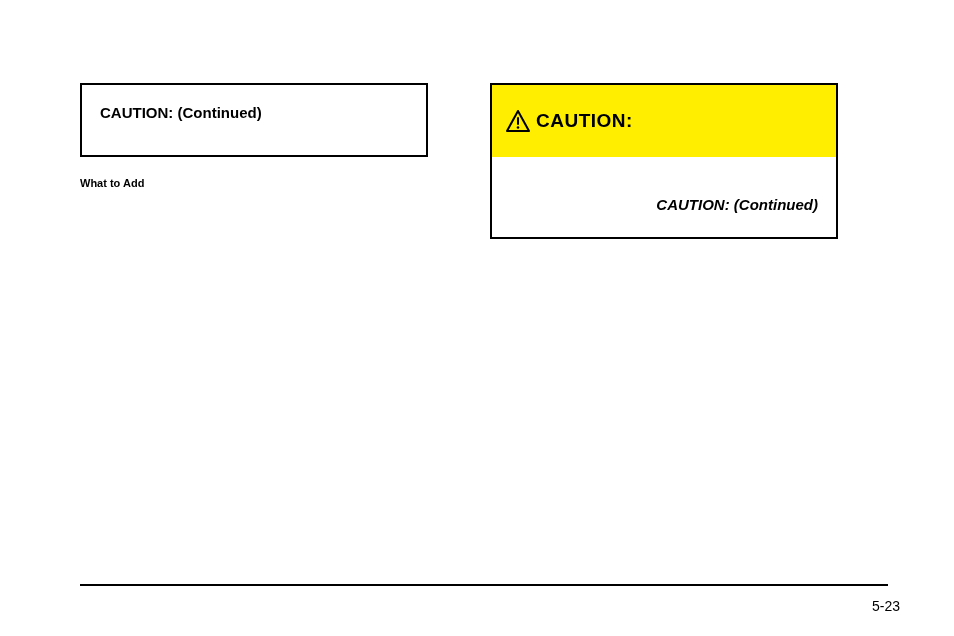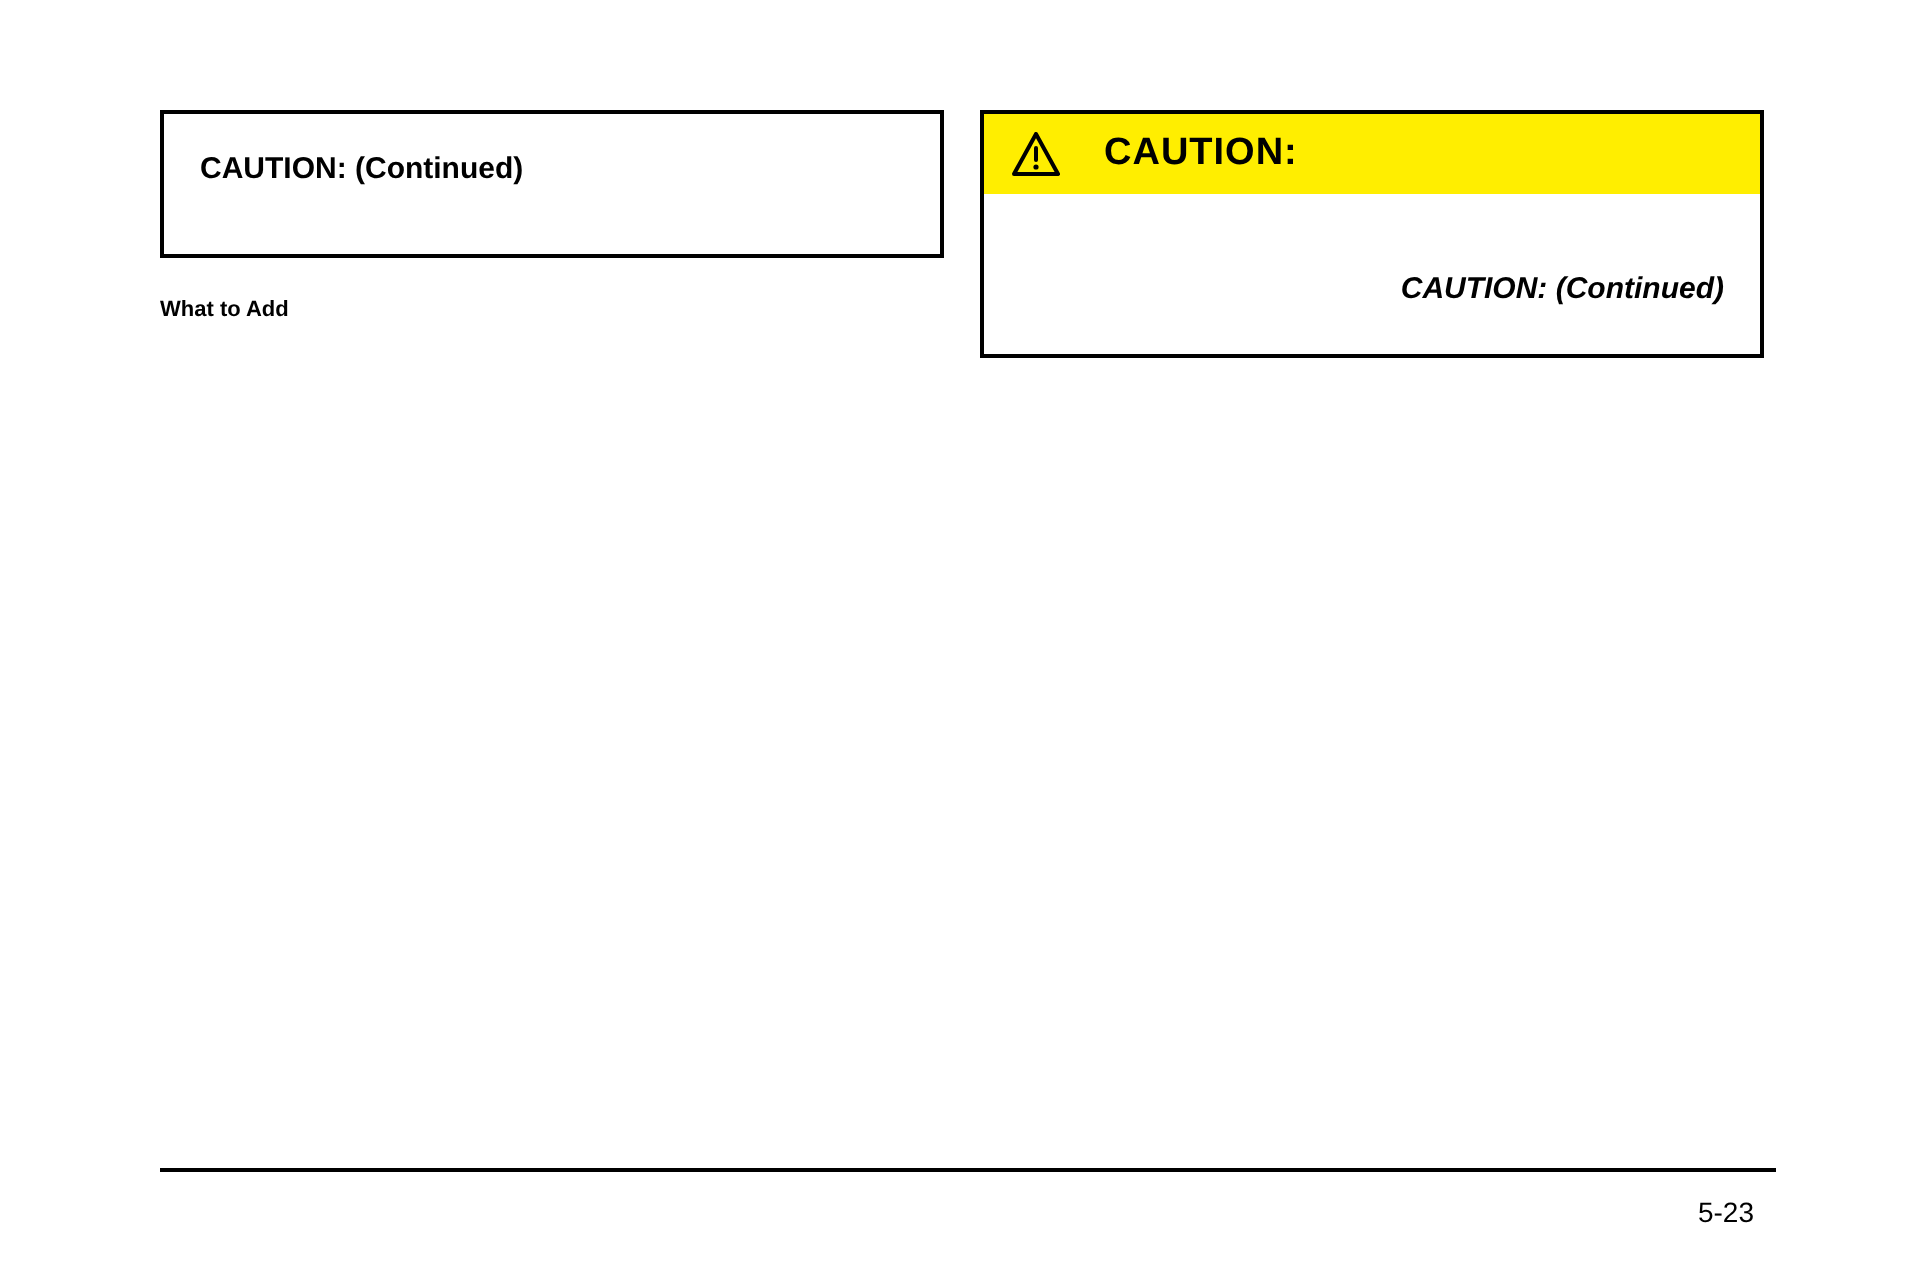--- a/index.html
+++ b/index.html
@@ -12,29 +12,30 @@
   .col-left, .col-right {
     position: absolute;
     top: 55px;
     width: 400px;
   }
   .col-left { left: 80px; }
   .col-right { left: 490px; }
 
   .caution-box {
     border: 2px solid #000;
-    width: 392px;
+    width: 348px;
     margin-bottom: 18px;
+    margin-top: 28px;
   }
   .caution-header {
     background: #ffee00;
-    padding: 9px 14px;
+    padding: 25px 14px;
     display: flex;
     align-items: center;
-    gap: 22px;
+    gap: 6px;
   }
   .caution-header .title {
     font-weight: bold;
     font-size: 19px;
     letter-spacing: 0.5px;
   }
   .caution-body {
     padding: 16px 18px 20px 18px;
     font-size: 15px;
     line-height: 1.6;
@@ -55,21 +56,21 @@
 
   .footer-rule {
     position: absolute;
     left: 80px;
     right: 66px;
     bottom: 50px;
     border-top: 2px solid #000;
   }
   .page-number {
     position: absolute;
-    right: 77px;
+    right: 54px;
     bottom: 22px;
     font-size: 14px;
   }
 
   svg.warn-icon { flex-shrink: 0; }
 </style>
 </head>
 <body>
 
 <div class="page">

